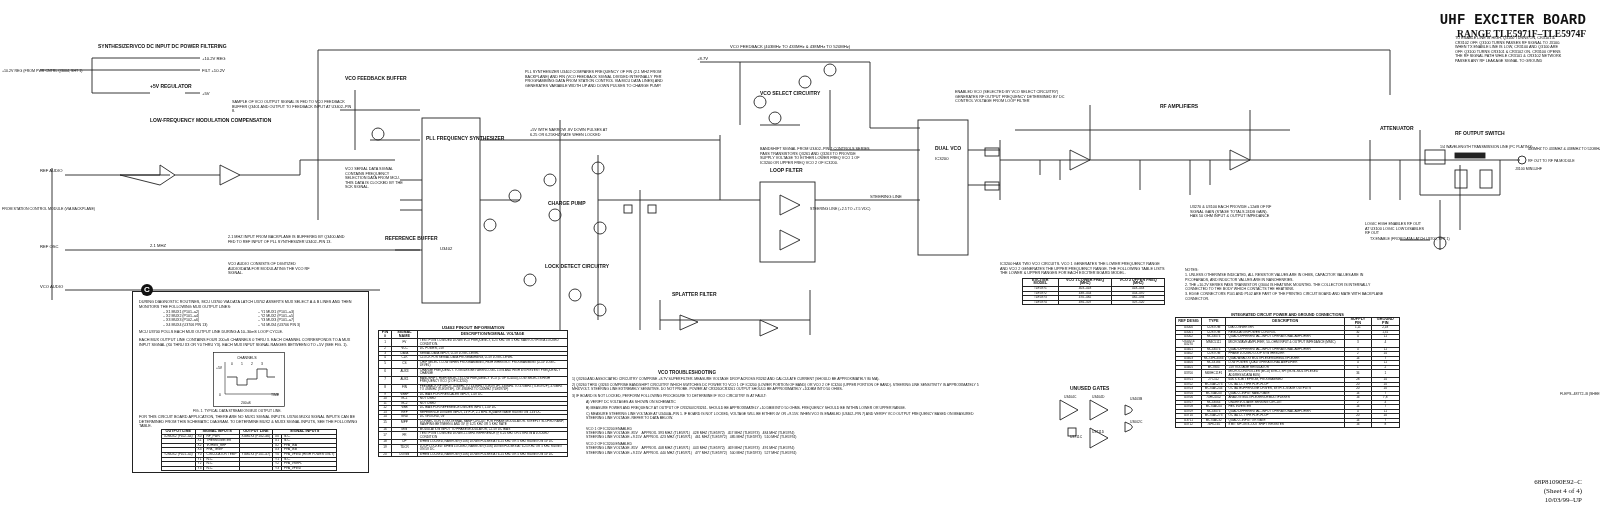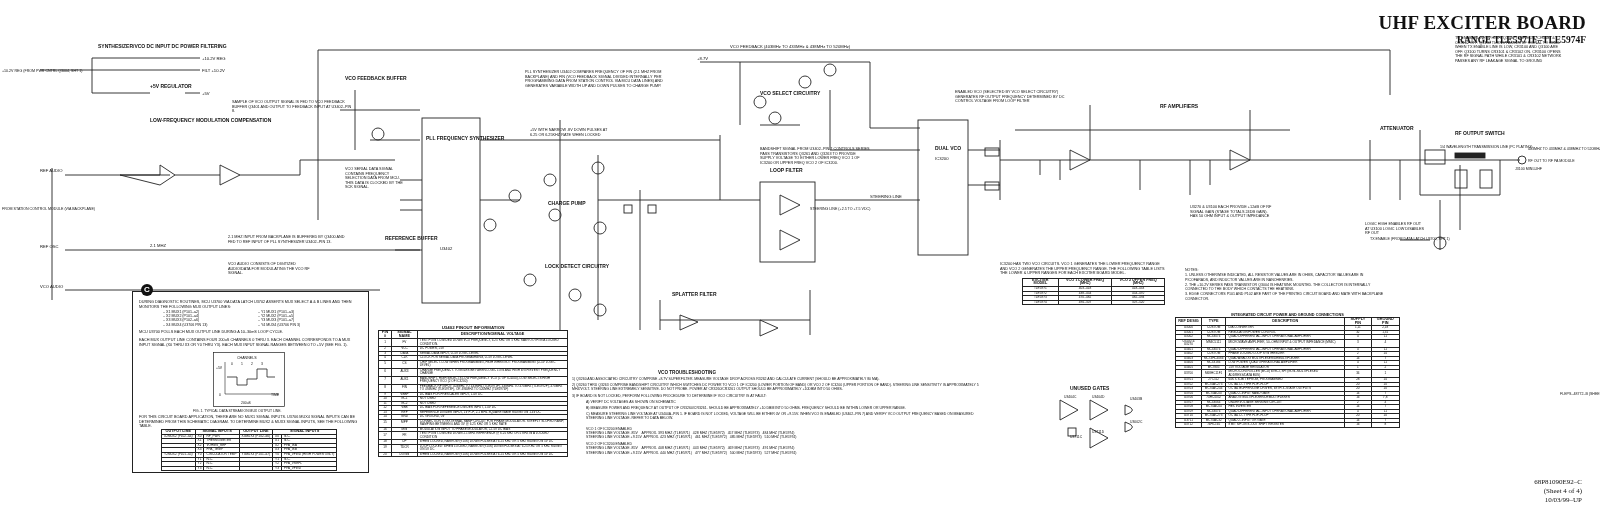--- a/index.html
+++ b/index.html
@@ -3,21 +3,21 @@
 <meta charset="utf-8">
 <style>
   html,body{margin:0;padding:0;background:#fff;}
   body{width:1600px;height:518px;overflow:hidden;position:relative;font-family:"Liberation Sans",sans-serif;color:#111;}
   svg.sch{position:absolute;left:0;top:0;}
   svg text{font-family:"Liberation Sans",sans-serif;fill:#111;}
   .t{font-size:4.2px;}
   .tb{font-size:5px;font-weight:bold;}
   .ts{font-size:3.6px;}
   .title{position:absolute;right:14px;top:12px;text-align:right;font-family:"Liberation Serif",serif;font-weight:bold;}
-  .title .l1{font-size:19px;letter-spacing:.2px;}
+  .title .l1{font-size:14px;letter-spacing:.2px;font-family:Liberation Mono, monospace;}
   .title .l2{font-size:9.5px;margin-top:1px;}
   .footer{position:absolute;right:18px;top:478px;text-align:right;font-family:"Liberation Serif",serif;font-size:7px;line-height:9px;}
   .box{position:absolute;border:1px solid #222;background:#fff;}
   table.tbl{border-collapse:collapse;font-size:3.8px;line-height:4.4px;font-family:"Liberation Sans",sans-serif;}
   table.tbl td,table.tbl th{border:0.7px solid #222;padding:0 2px;vertical-align:middle;}
   table.tbl th{font-weight:bold;font-size:3.8px;}
   .note{position:absolute;font-size:3.8px;line-height:4.6px;}
   .cap{position:absolute;font-size:4.6px;font-weight:bold;text-align:center;}
 </style>
 </head>

